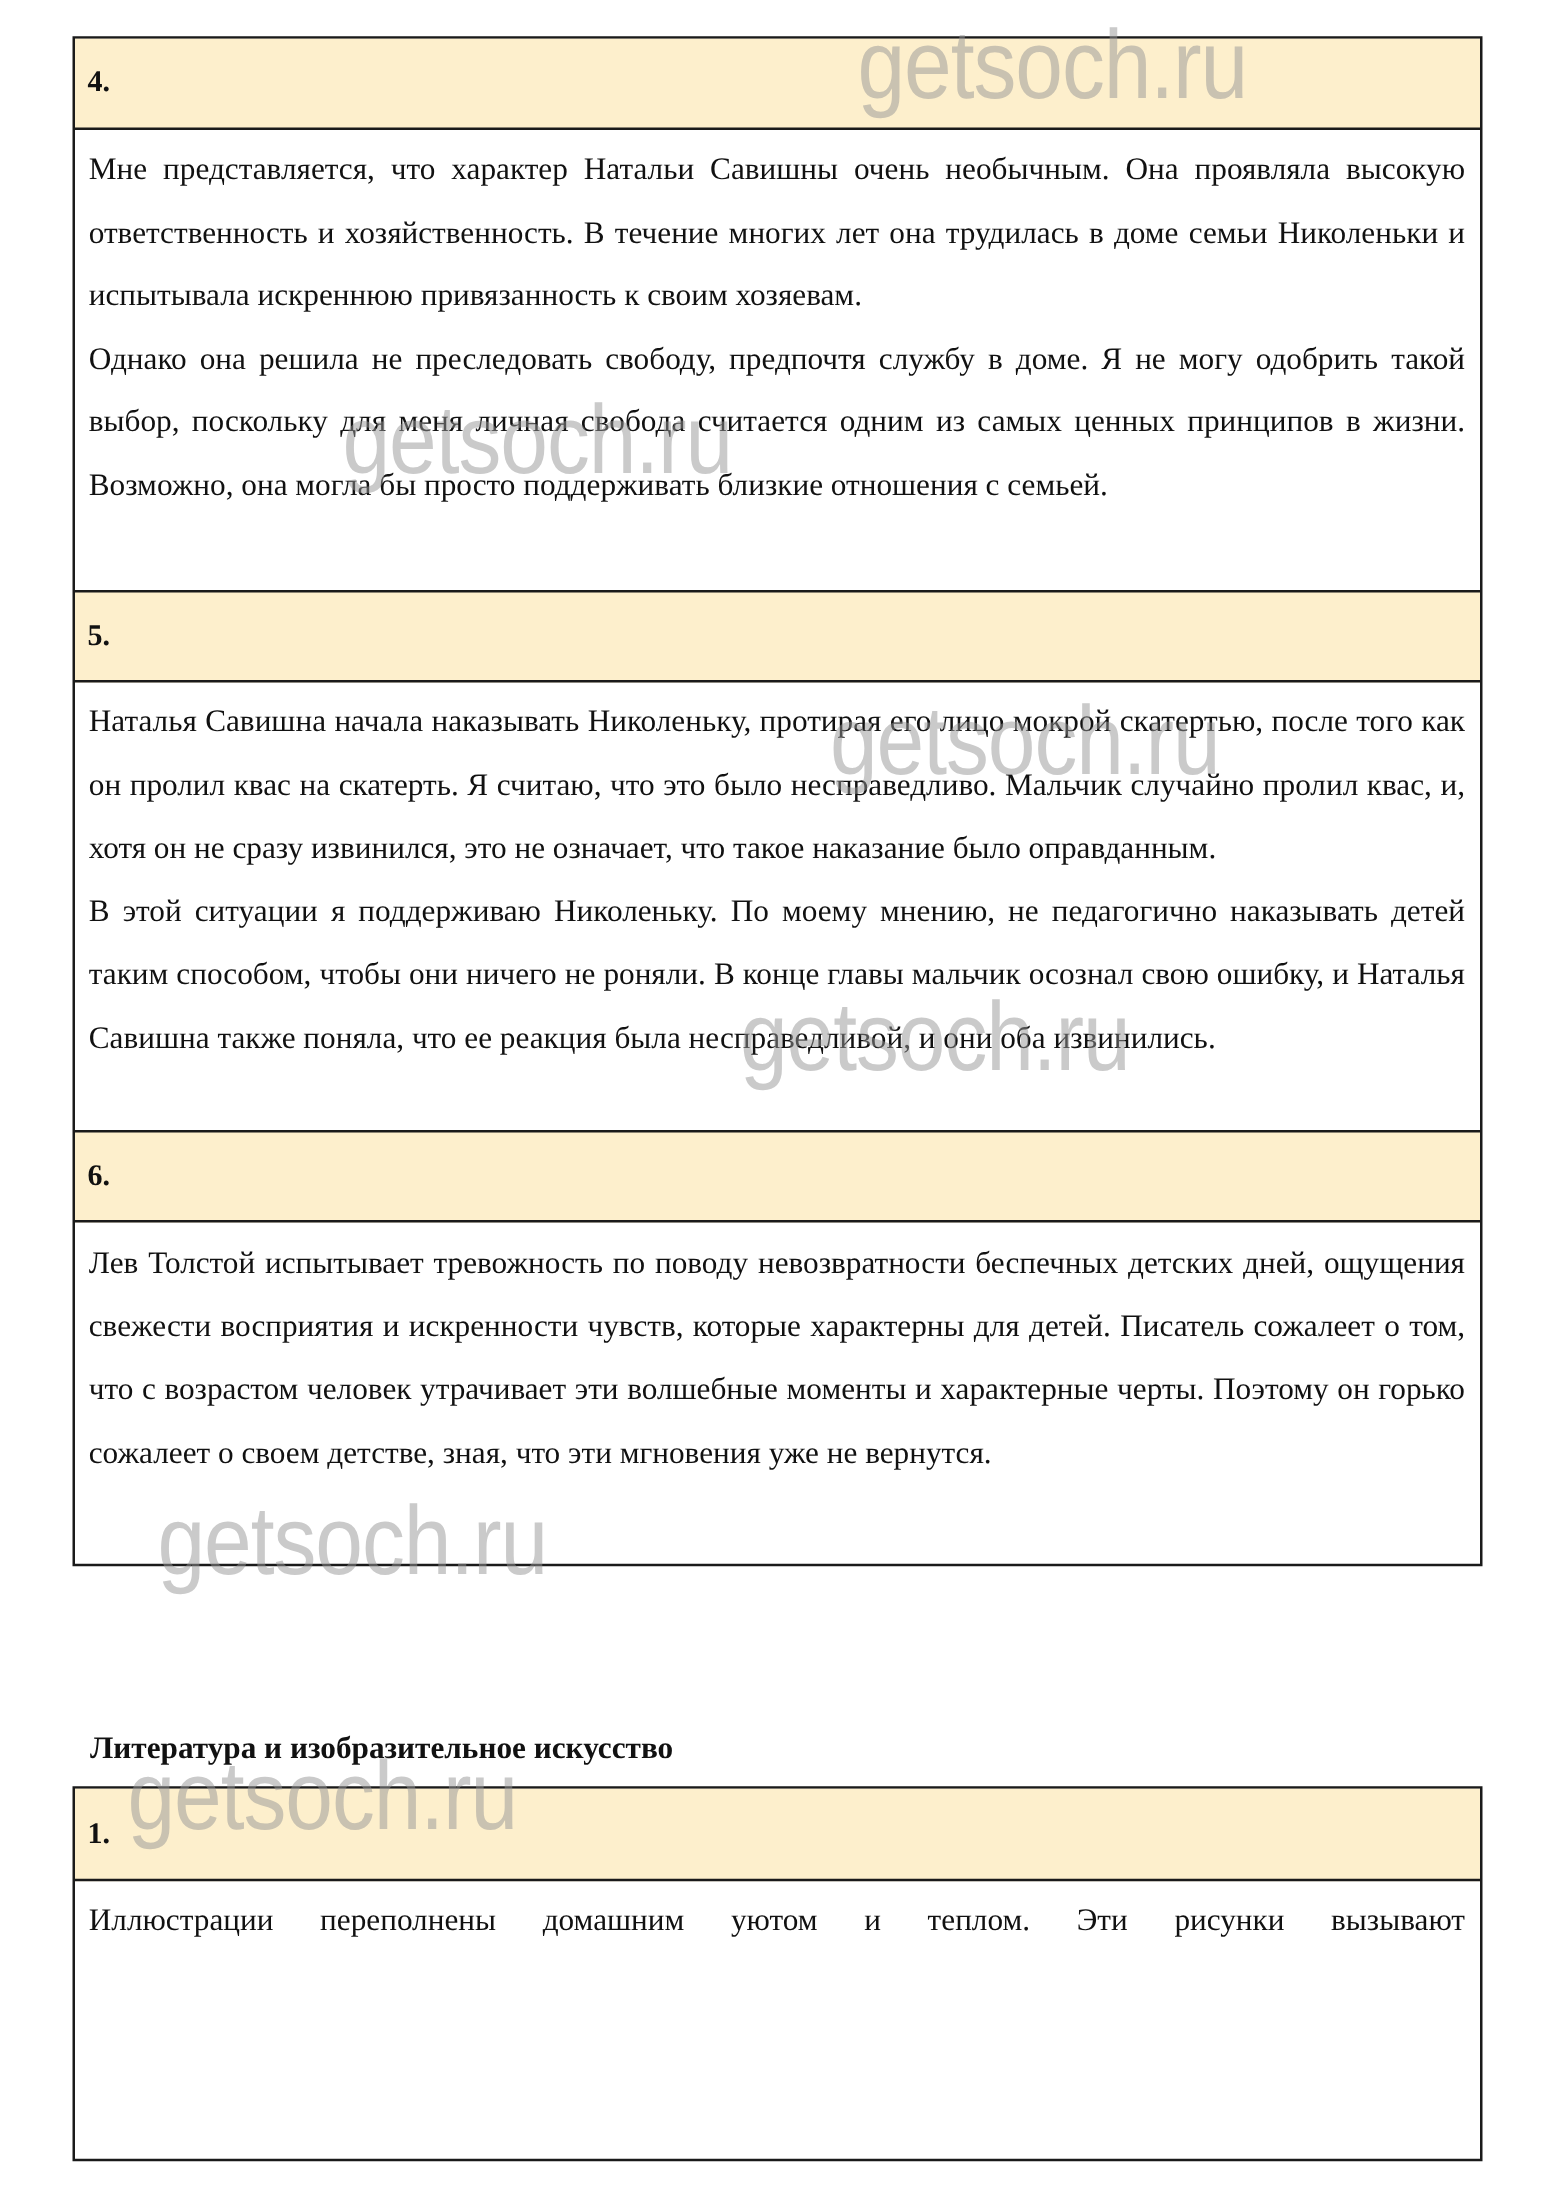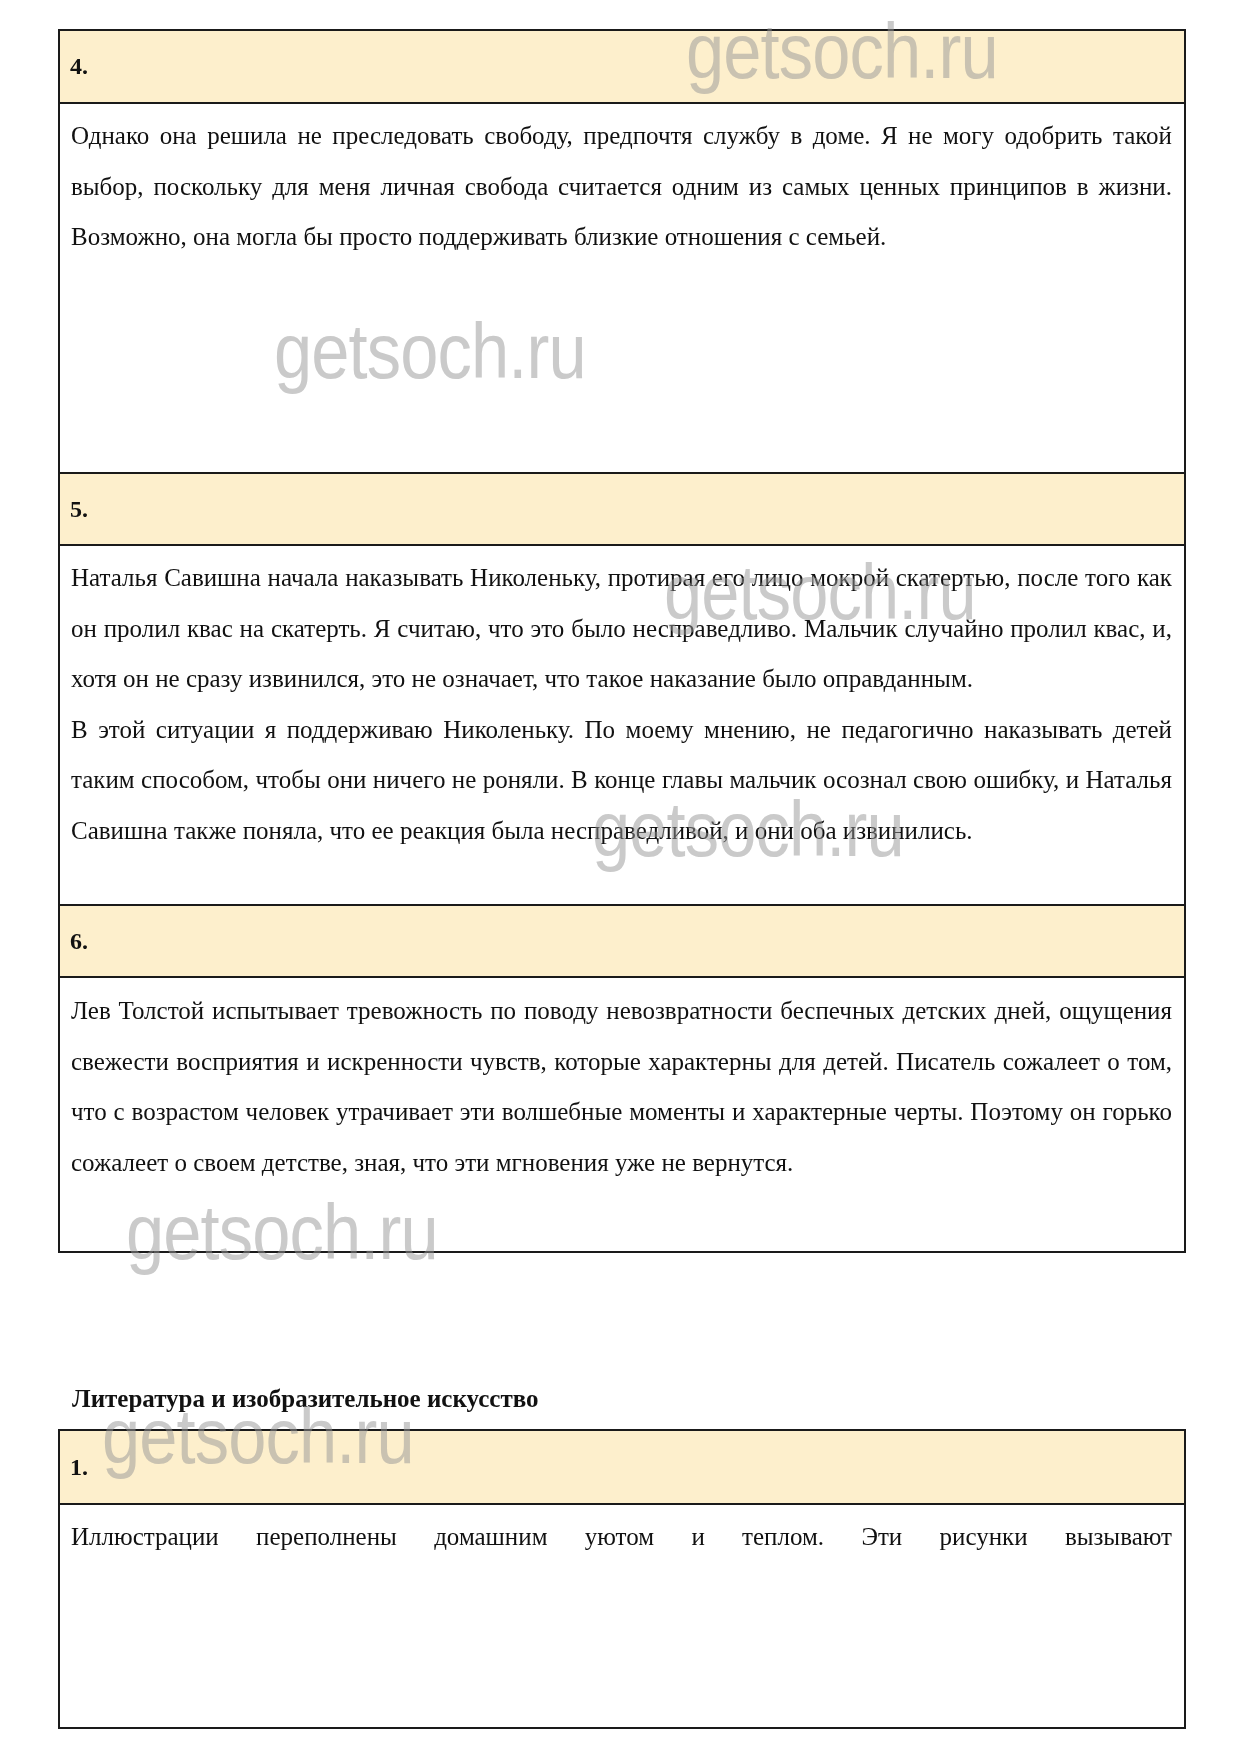--- a/index.html
+++ b/index.html
@@ -24,20 +24,21 @@
 </head>
 <body>
 
 <div class="page">
 
   <div class="table" style="top:29px;">
     <div class="hdr" style="height:73px;">
       <span>4.</span>
     </div>
     <div class="body" style="height:368px; box-sizing:border-box; padding-top:7px;">
+      <p>Мне представляется, что характер Натальи Савишны очень необычным. Она проявляла высокую ответственность и хозяйственность. В течение многих лет она трудилась в доме семьи Николеньки и испытывала искреннюю привязанность к своим хозяевам.</p>
       <p>Однако она решила не преследовать свободу, предпочтя службу в доме. Я не могу одобрить такой выбор, поскольку для меня личная свобода считается одним из самых ценных принципов в жизни. Возможно, она могла бы просто поддерживать близкие отношения с семьей.</p>
     </div>
 
     <div class="hdr top-rule" style="height:74px;">
       <span>5.</span>
     </div>
     <div class="body" style="height:358px; box-sizing:border-box; padding-top:7px;">
       <p>Наталья Савишна начала наказывать Николеньку, протирая его лицо мокрой скатертью, после того как он пролил квас на скатерть. Я считаю, что это было несправедливо. Мальчик случайно пролил квас, и, хотя он не сразу извинился, это не означает, что такое наказание было оправданным.</p>
       <p>В этой ситуации я поддерживаю Николеньку. По моему мнению, не педагогично наказывать детей таким способом, чтобы они ничего не роняли. В конце главы мальчик осознал свою ошибку, и Наталья Савишна также поняла, что ее реакция была несправедливой, и они оба извинились.</p>
     </div>

